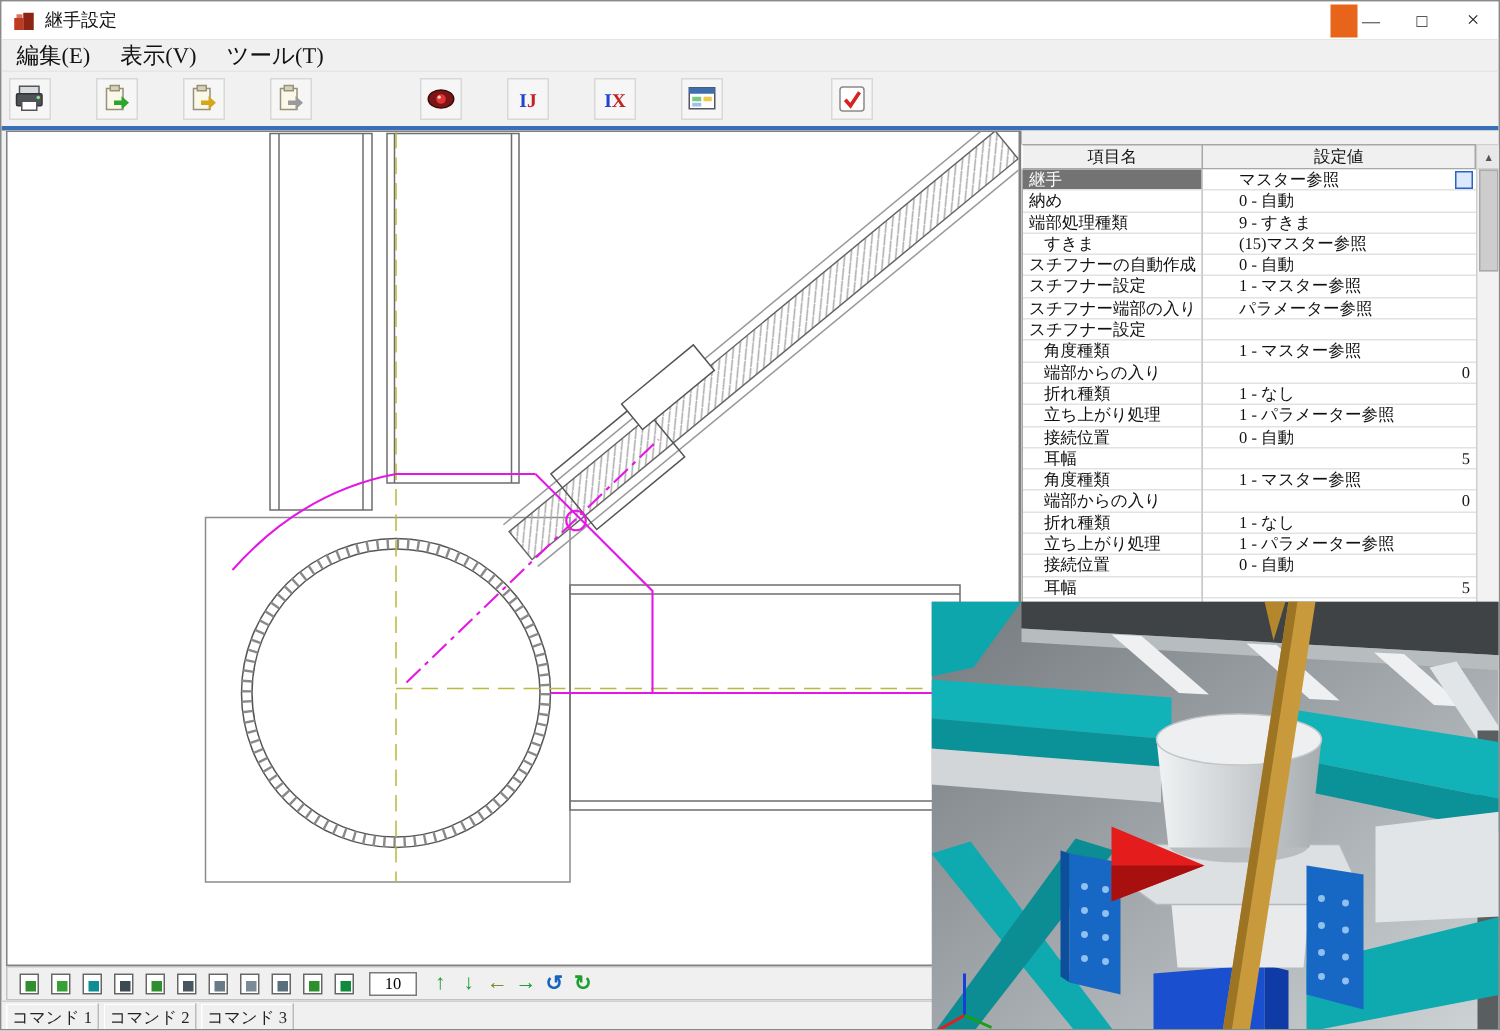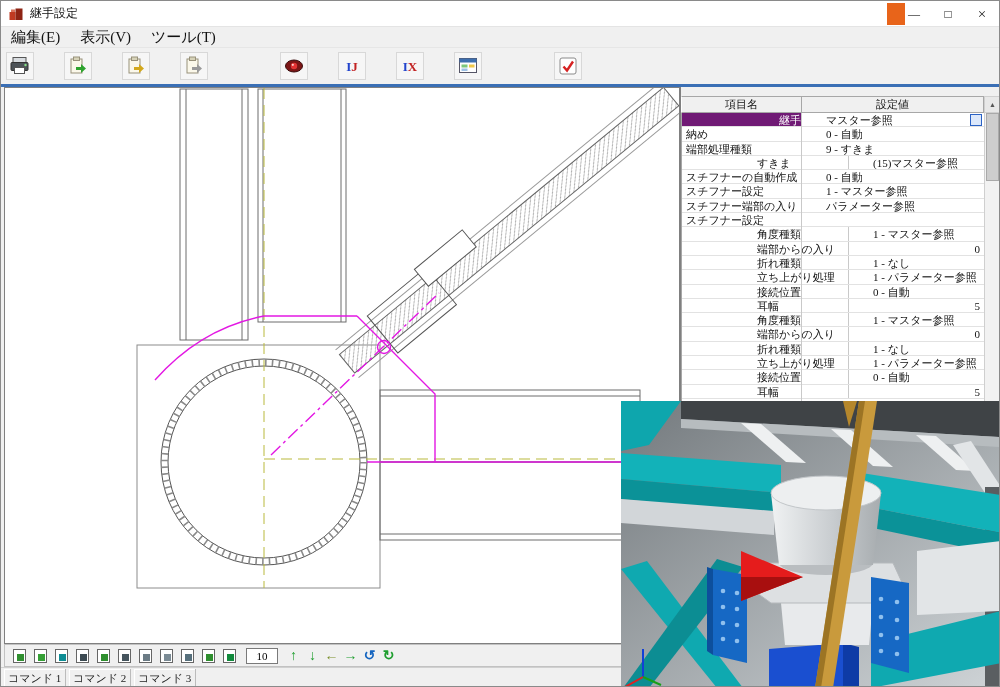--- a/index.html
+++ b/index.html
@@ -32,22 +32,22 @@
   
   .panel{position:absolute;left:679px;top:86px;width:321px;height:557px;background:#f0f0f0;border-left:1px solid #808080;}
   .phead{position:absolute;left:0;top:9px;height:17px;display:flex;width:303px;}
   .phcell{background:#f0f0f0;border:1px solid #a7a7a7;border-left:1px solid #fff;font-size:11px;display:flex;align-items:center;justify-content:center;color:#111;}
   .phcell.name{width:121px;}
   .phcell.value{width:182px;border-left:none;}
   .prows{position:absolute;left:0;top:26px;width:303px;bottom:0;background:#ffffff;border-left:1px solid #a7a7a7;}
   .col-line{position:absolute;left:120px;top:0;bottom:0;width:1px;background:#c9c9c9;}
   .prow{position:relative;display:flex;height:14.3px;line-height:14px;font-size:11px;border-bottom:1px solid #e2e2e2;}
   .pname{width:120px;padding-left:4px;color:#111;white-space:nowrap;overflow:hidden;border-right:1px solid #c9c9c9;}
-  .pname.ind{padding-left:28px;margin-left:47px;}
-  .pname.sel{background:#701a75;color:#fff;text-align:right;}
+  .pname.ind{padding-left:14px;}
+  .pname.sel{background:#737373;color:#fff;}
   .pval{flex:1;padding-left:4px;color:#111;white-space:nowrap;overflow:hidden;margin-left:20px;}
   .pval.num{text-align:right;padding-right:4px;}
   .refbtn{position:absolute;right:2px;top:1px;width:12px;height:12px;background:#dce8fb;border:1px solid #2a62c5;}
   .vscroll{position:absolute;right:0;top:9px;bottom:0;width:17px;background:#f2f2f2;border:1px solid #cfcfcf;}
   .sc-arrow{height:16px;display:flex;align-items:center;justify-content:center;font-size:7px;color:#555;background:#e8e8e8;border-bottom:1px solid #cfcfcf;}
   .sc-thumb{margin:0 1px;height:68px;background:#cdcdcd;border:1px solid #a9a9a9;}
   .sc-arrow.down{position:absolute;bottom:0;left:0;right:0;border-top:1px solid #cfcfcf;border-bottom:none;}
   
   .btoolbar{position:absolute;left:3px;top:643px;width:676px;height:23px;background:#f0f0f0;border:1px solid #c2c2c2;display:flex;align-items:center;padding-left:4px;}
   .mini-btn{width:21px;height:19px;display:inline-flex;align-items:center;justify-content:center;}

